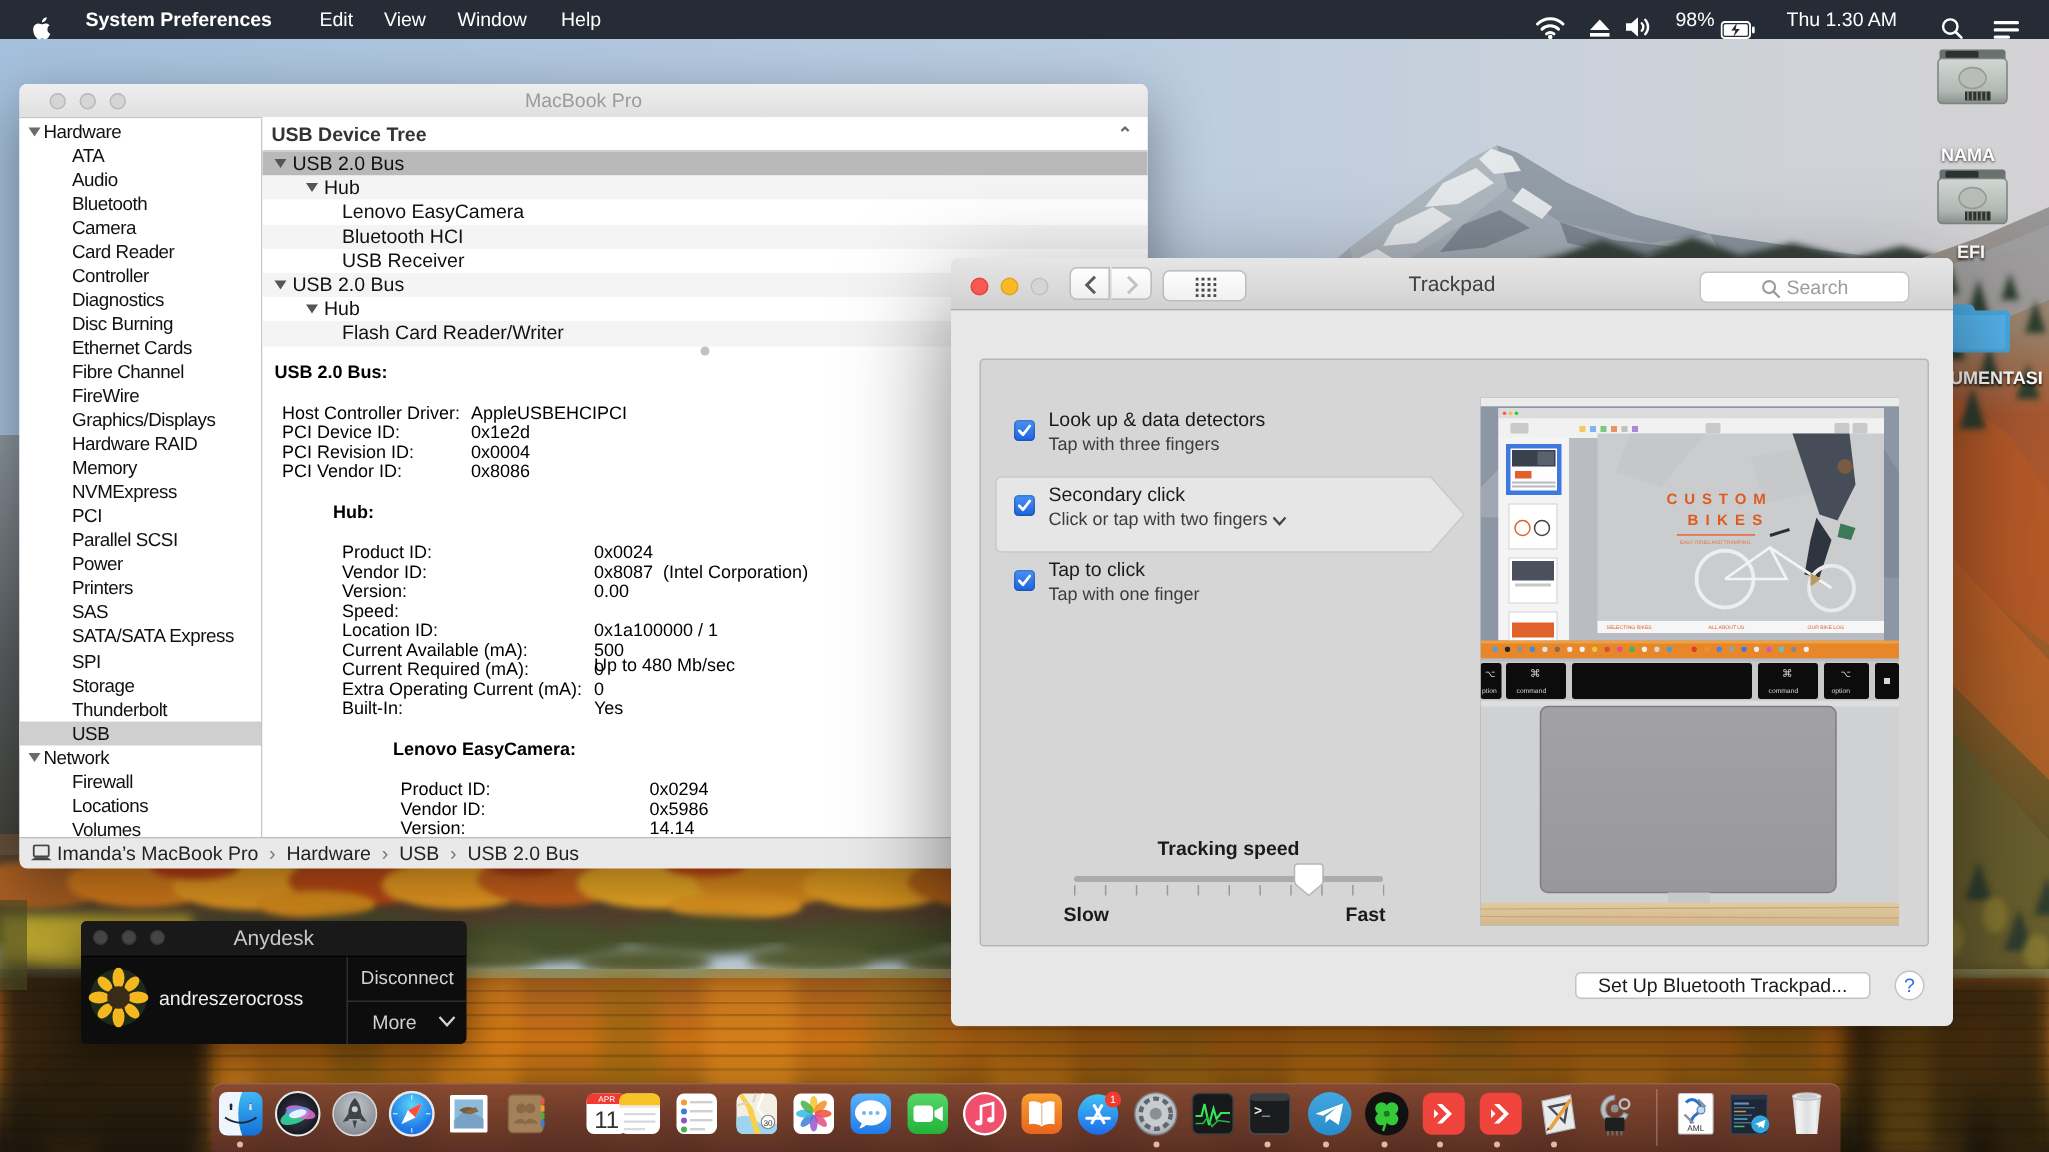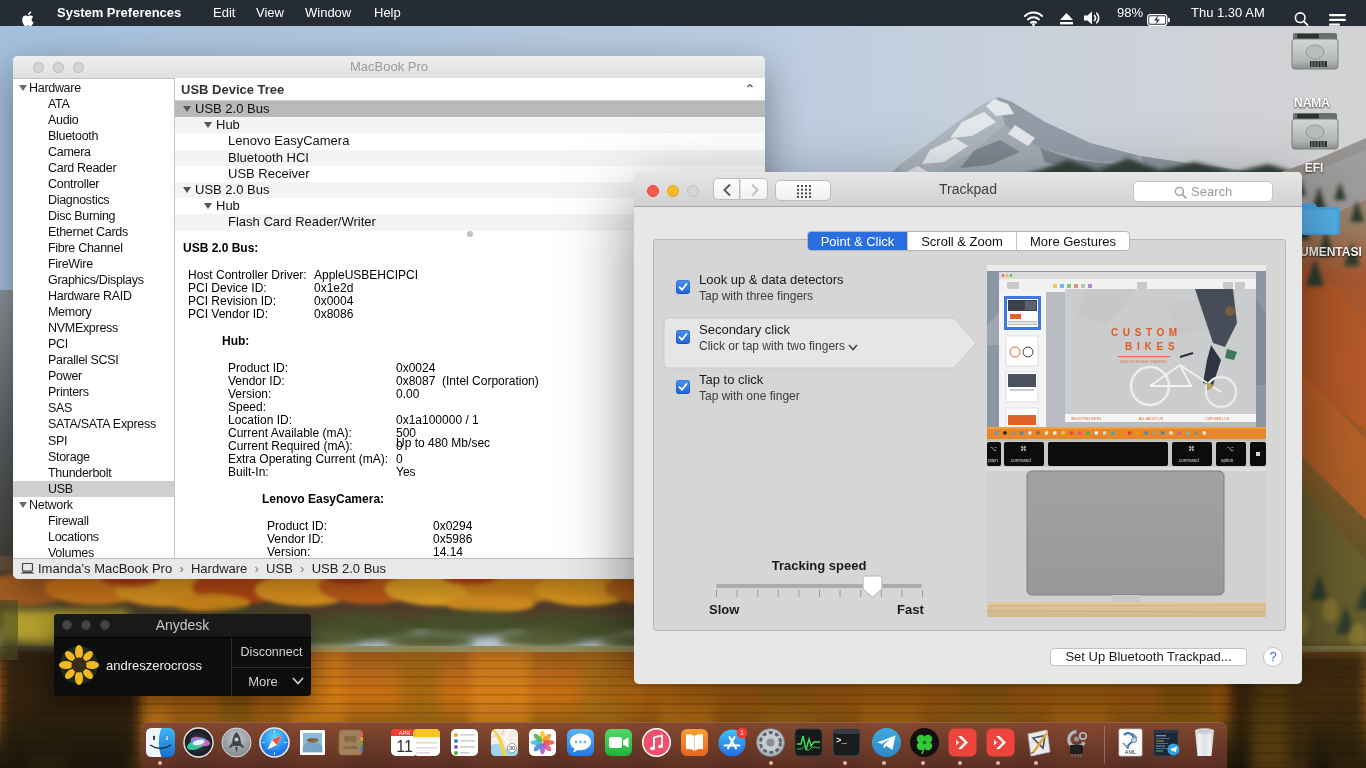--- a/index.html
+++ b/index.html
@@ -465,25 +465,20 @@
     <div style="position:absolute;width:100%;text-align:center;line-height:35px;font-size:14px;color:#3f3f3f;">Trackpad</div>
     <div style="position:absolute;left:499px;top:9px;width:140px;height:21px;background:#fff;border:1px solid #c5c5c5;border-radius:5px;box-sizing:border-box;">
       <svg style="position:absolute;left:40px;top:4px;" width="13" height="13" viewBox="0 0 13 13">
         <circle cx="5.4" cy="5.4" r="4" fill="none" stroke="#9b9b9b" stroke-width="1.4"></circle>
         <line x1="8.4" y1="8.4" x2="12" y2="12" stroke="#9b9b9b" stroke-width="1.5" stroke-linecap="round"></line>
       </svg>
       <span style="position:absolute;left:57px;top:0;line-height:19px;font-size:13px;color:#9b9b9b;">Search</span>
     </div>
   </div>
   <div id="tp-panel"></div>
-  <div id="tp-tabs">
-    <div class="tab sel" style="width:99px;">Point &amp; Click</div>
-    <div class="tab" style="width:109px;border-left:1px solid #c6c6c6;box-sizing:border-box;">Scroll &amp; Zoom</div>
-    <div class="tab" style="width:113px;border-left:1px solid #c6c6c6;box-sizing:border-box;">More Gestures</div>
-  </div>
 
   <svg style="position:absolute;left:29px;top:145px;" width="315" height="52" viewBox="0 0 315 52">
     <path d="M5,1 L291,1 L313,26 L291,51 L5,51 Q1,51 1,47 L1,5 Q1,1 5,1 Z" fill="#e6e6e6" stroke="#c9c9c9" stroke-width="1"></path>
   </svg>
 
   <div class="cb" style="left:42px;top:108px;">
       <svg width="12" height="12" viewBox="0 0 12 12">
         <path d="M2.5,6.2 L5,8.8 L9.5,3" fill="none" stroke="#fff" stroke-width="1.8" stroke-linecap="round" stroke-linejoin="round"></path>
       </svg>
     </div>

